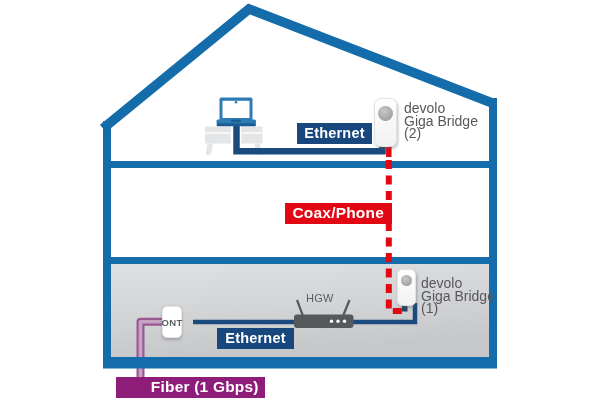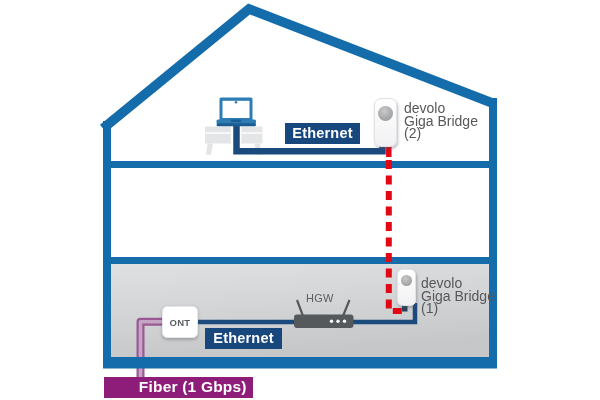--- a/index.html
+++ b/index.html
@@ -3,27 +3,27 @@
 <meta charset="utf-8">
 <style>
   html,body{margin:0;padding:0;background:#fff;}
   #stage{
     position:relative;width:600px;height:400px;background:#ffffff;overflow:hidden;
     font-family:"Liberation Sans","DejaVu Sans",sans-serif;
   }
   #stage svg{position:absolute;left:0;top:0;}
   .lbl{
     position:absolute;display:flex;align-items:center;justify-content:center;
-    color:#ffffff;font-weight:bold;letter-spacing:.2px;
+    color:#ffffff;font-weight:bold;letter-spacing:.2px;margin-left:12px;
   }
   .lbl.navy{background:#17477c;font-size:14.5px;}
   .lbl.red{background:#e30613;font-size:15.5px;}
   .lbl.purple{background:#8e1d79;font-size:15.5px;padding-left:29px;}
   .ont{
-    position:absolute;left:162px;top:306px;width:36px;height:32px;
+    position:absolute;left:162px;top:306px;width:20px;height:32px;
     background:#ffffff;border-radius:5px;border:1px solid #e7e8ea;
     box-shadow:0 1.5px 3px rgba(80,80,90,.35);
     display:flex;align-items:center;justify-content:center;
     font-size:9.5px;font-weight:600;color:#5b5e60;letter-spacing:.3px;box-sizing:border-box;
   }
   .hgw{
     position:absolute;left:306px;top:292px;width:44px;text-align:left;
     font-size:11px;color:#5b5e60;letter-spacing:.3px;
   }
   .device{
@@ -102,20 +102,21 @@
     </g>
 
     <line x1="388.8" y1="144" x2="388.8" y2="157" stroke="#e30613" stroke-width="5.5"></line>
     <path d="M388.8,160 L388.8,311 L405.5,311" fill="none" stroke="#e30613" stroke-width="6" stroke-dasharray="9 6.5"></path>
 
     <rect x="402" y="303" width="5.5" height="8.5" fill="#24415e"></rect>
   </svg>
 
   <div class="lbl navy" style="left:285px;top:122.5px;width:75px;height:21.5px;">Ethernet</div>
 
+  <div class="lbl red" style="left:272.5px;top:202.5px;width:107.5px;height:21.5px;">Coax/Phone</div>
 
   <div class="lbl navy" style="left:205px;top:327.5px;width:77px;height:21.5px;">Ethernet</div>
 
   <div class="lbl purple" style="left:104px;top:376.5px;width:119.5px;height:21.5px;">Fiber (1 Gbps)</div>
 
   <div class="ont">ONT</div>
 
   <div class="hgw">HGW</div>
 
   <div class="device" id="gb2">

